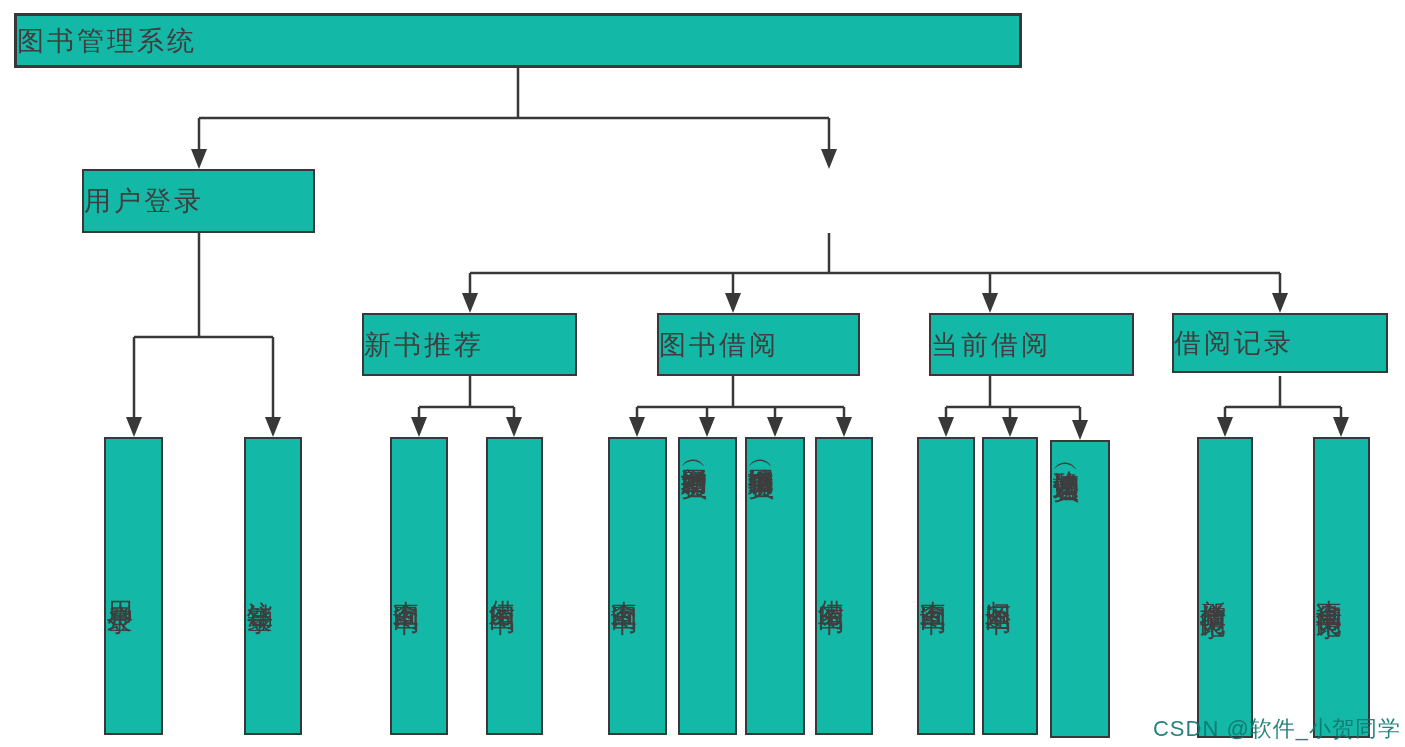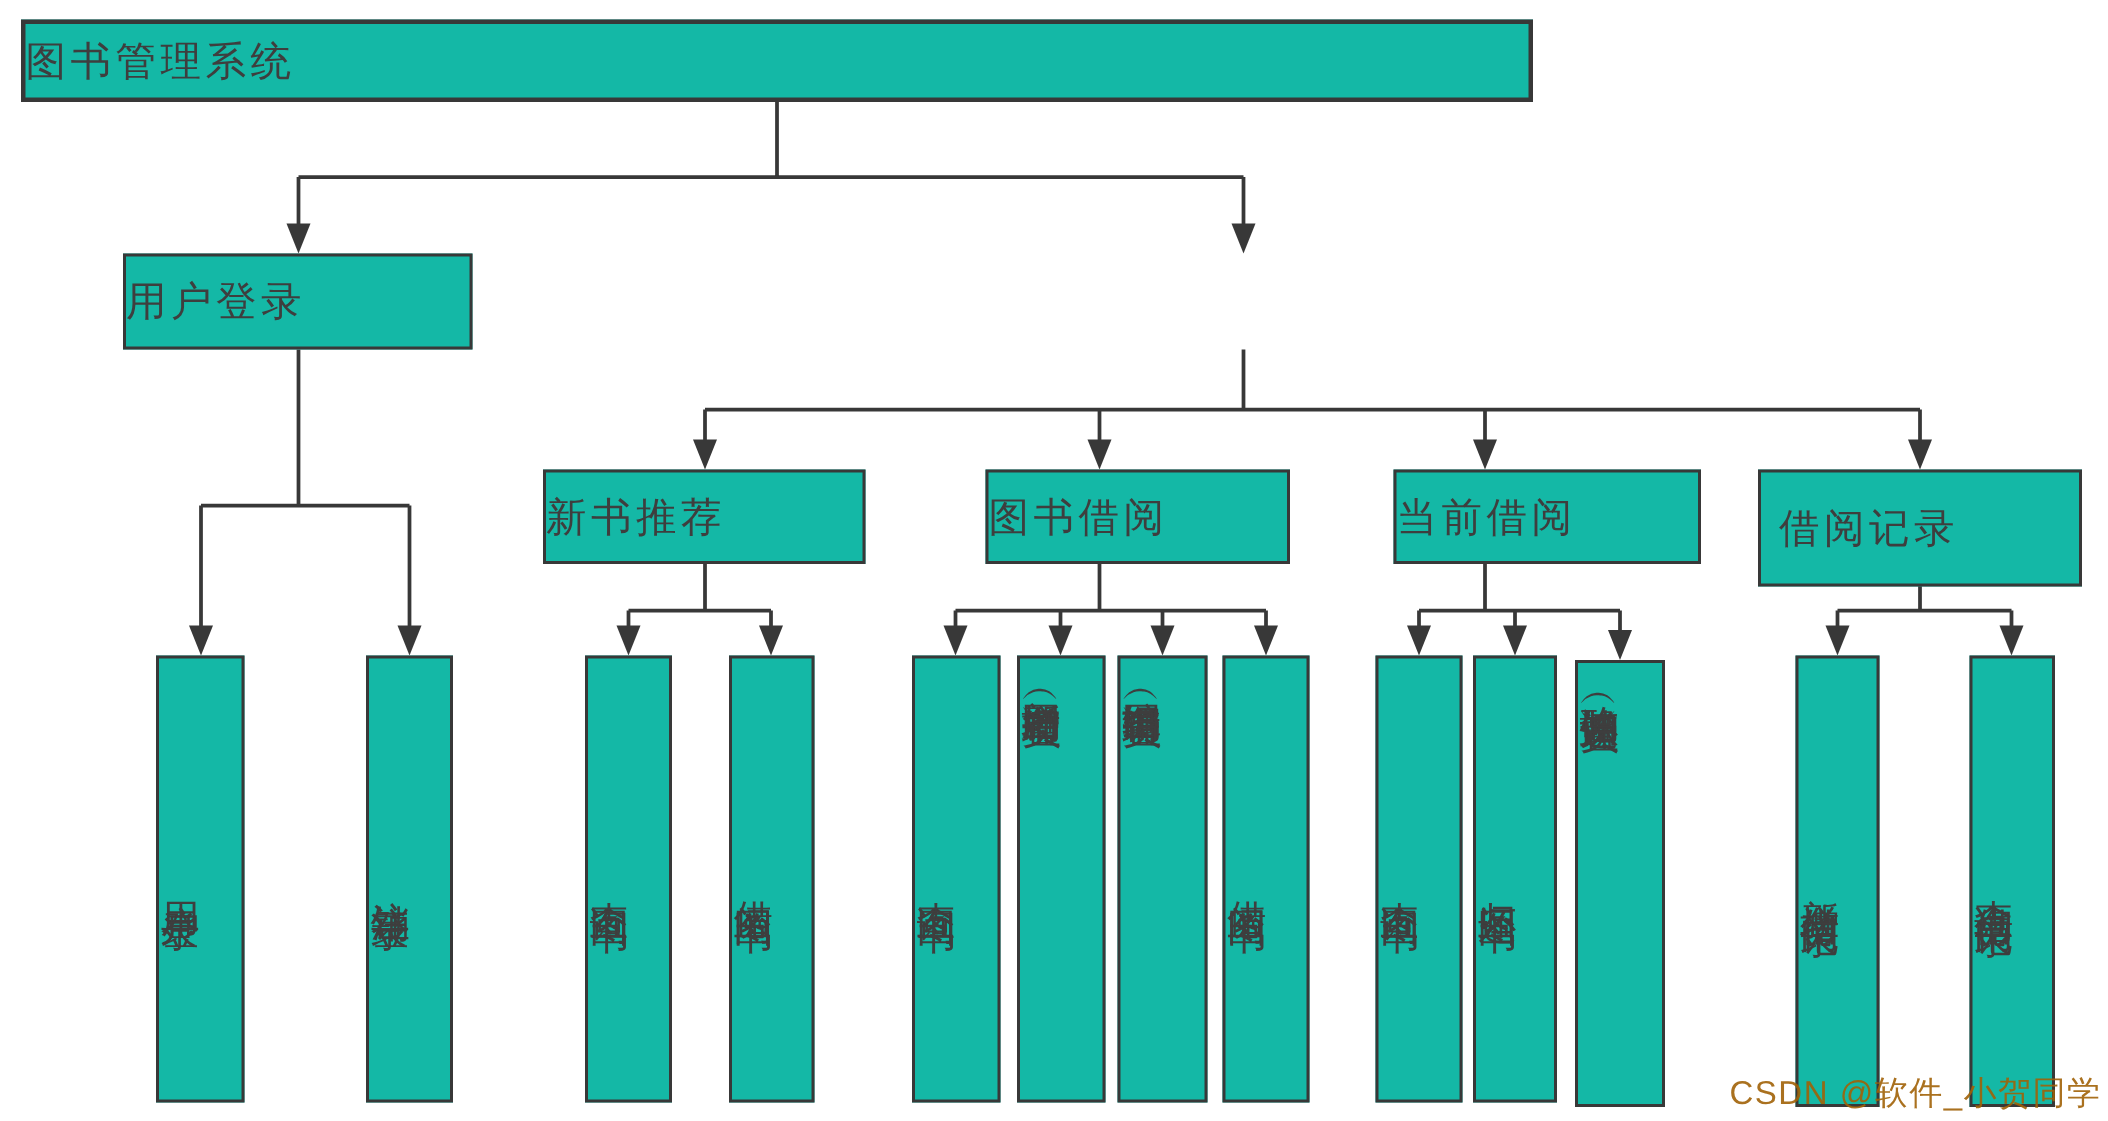--- a/index.html
+++ b/index.html
@@ -32,21 +32,21 @@
     line-height: 1.1;
     color: #3e3e3e;
   }
   .vbox.tall { align-items: flex-start; }
   .vbox.tall span { padding-top: 8px; letter-spacing: 1px; }
   .watermark {
     position: absolute;
     right: 4px;
     top: 714px;
     font-size: 22px;
-    color: #a16207;
+    color: #0f766e;
     letter-spacing: 1px;
     opacity: 0.9;
     white-space: nowrap;
   }
 </style>
 </head>
 <body>
 
 <div class="canvas">
 
@@ -93,21 +93,21 @@
 
   <div class="box hbox" style="left:362px; top:313px; width:215px; height:63px;">
     <span>新书推荐</span>
   </div>
   <div class="box hbox" style="left:632px; top:313px; width:203px; height:63px;margin-left:25px;">
     <span>图书借阅</span>
   </div>
   <div class="box hbox" style="left:888px; top:313px; width:205px; height:63px;margin-left:41px;">
     <span>当前借阅</span>
   </div>
-  <div class="box hbox" style="left:1172px; top:313px; width:216px; height:78px;padding-left:12px;">
+  <div class="box hbox" style="left:1172px; top:313px; width:216px; height:60px;">
     <span>借阅记录</span>
   </div>
 
   <div class="box vbox" style="left:104px; top:437px; width:59px; height:298px;">
     <span>用户登录</span>
   </div>
   <div class="box vbox" style="left:244px; top:437px; width:58px; height:298px;">
     <span>注销登录</span>
   </div>
 

